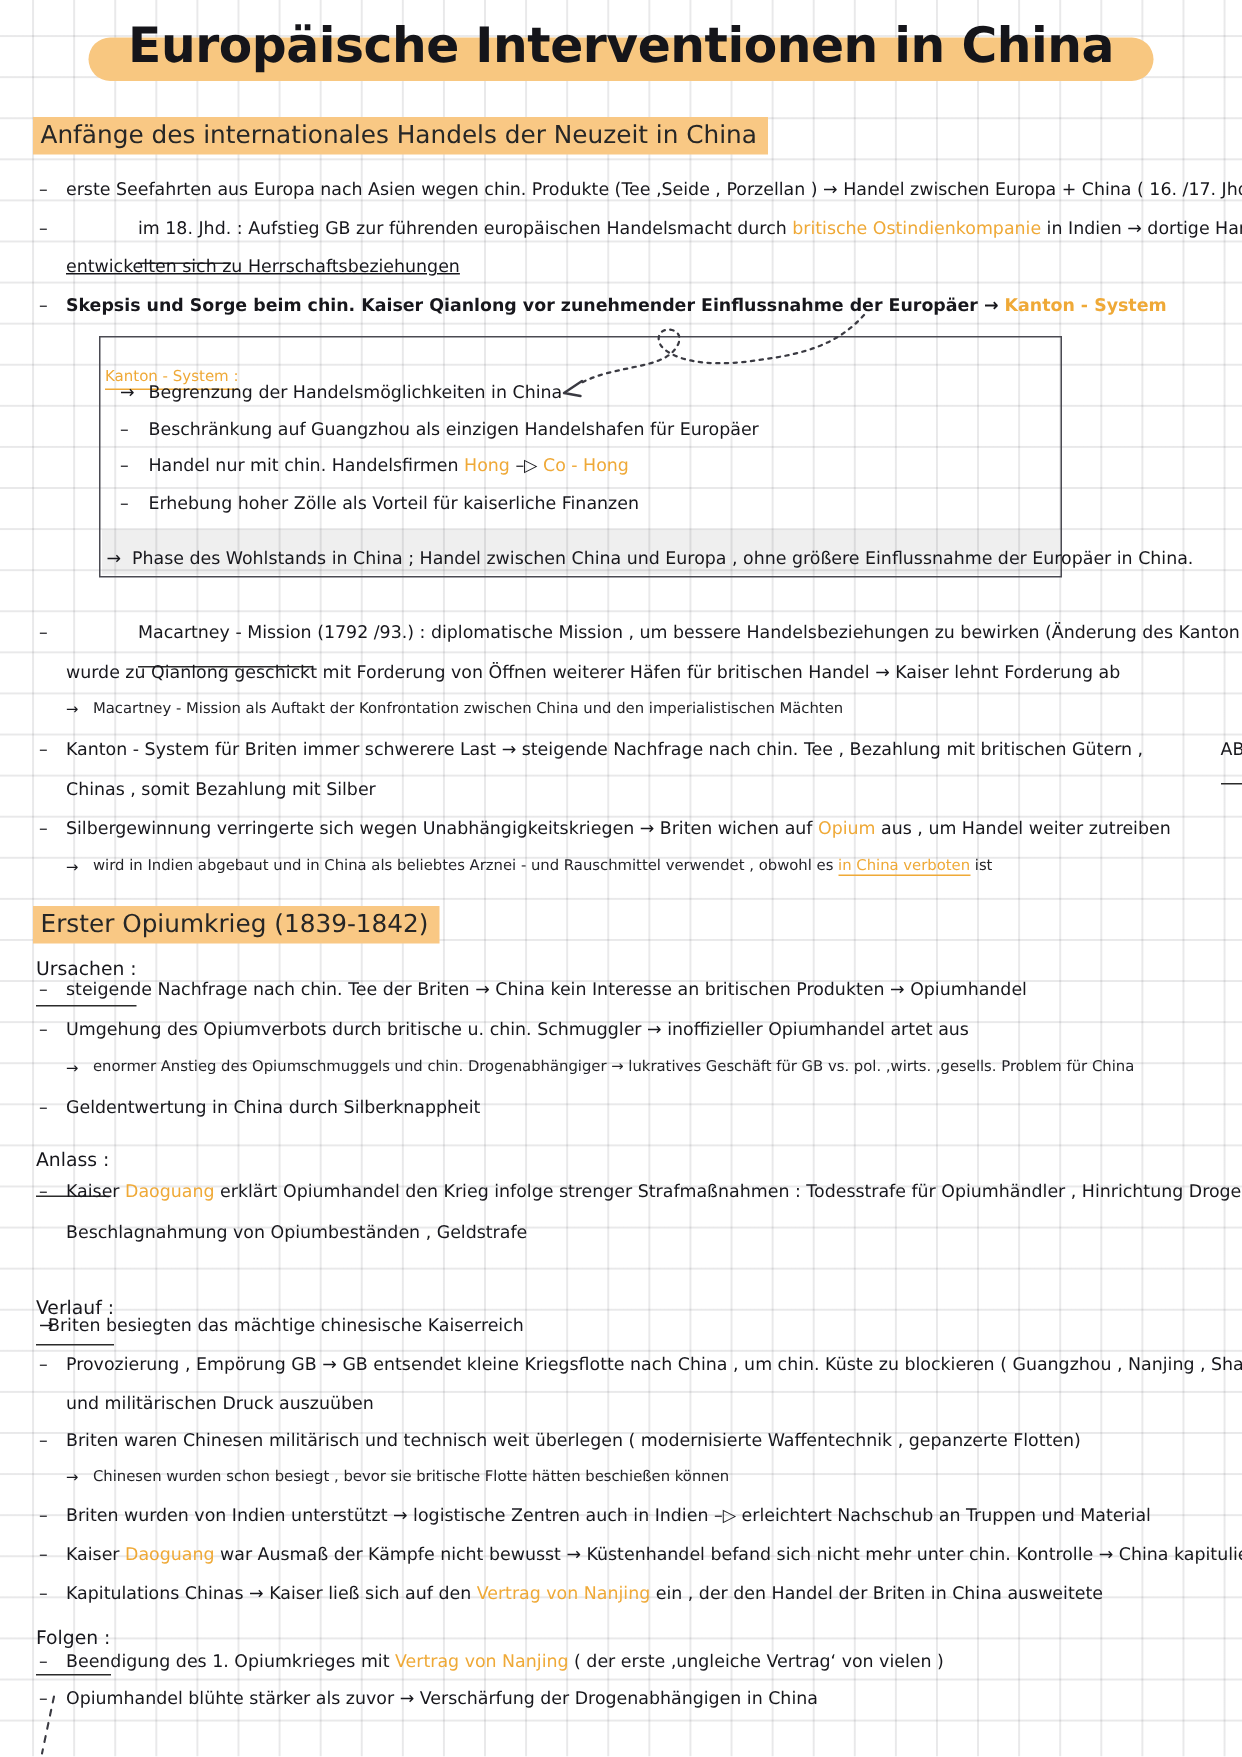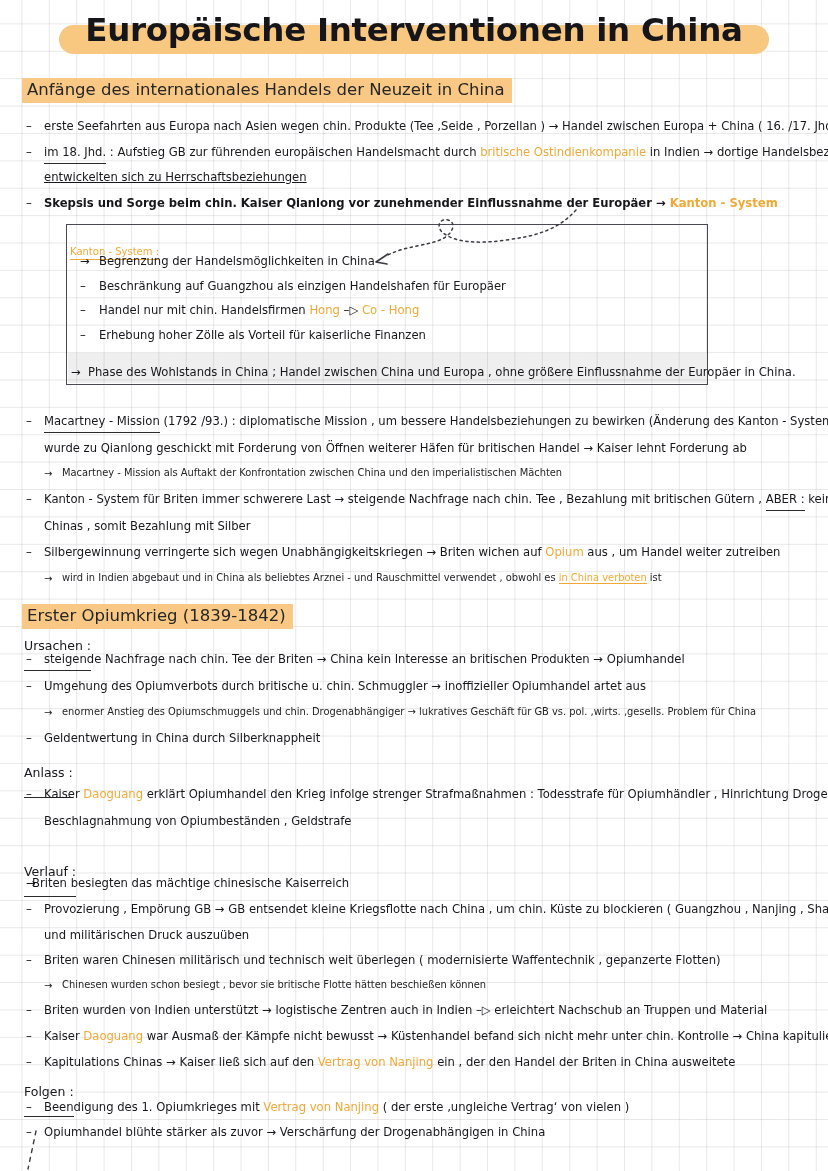--- a/index.html
+++ b/index.html
@@ -87,21 +87,21 @@
     white-space:nowrap;
   }
   .line.sm{font-size:9.9px;color:#242428;}
   .bul{
     position:absolute;
     font-size:11.6px;
     color:#17171c;
   }
   .or{color:#efa937;}
   .or-u{color:#efa937;border-bottom:1.1px solid #efa937;}
-  .u{border-bottom:1.1px solid #2b2b2b;padding-bottom:4px;}
+  .u{border-bottom:1.1px solid #2b2b2b;padding-bottom:16px;margin-left:48px;}
 
   
   .kbox{
     position:absolute;
     left:66px;top:224px;
     width:642px;height:161px;
     border:1.4px solid #4a4a52;
     box-sizing:border-box;
     background:transparent;
   }

